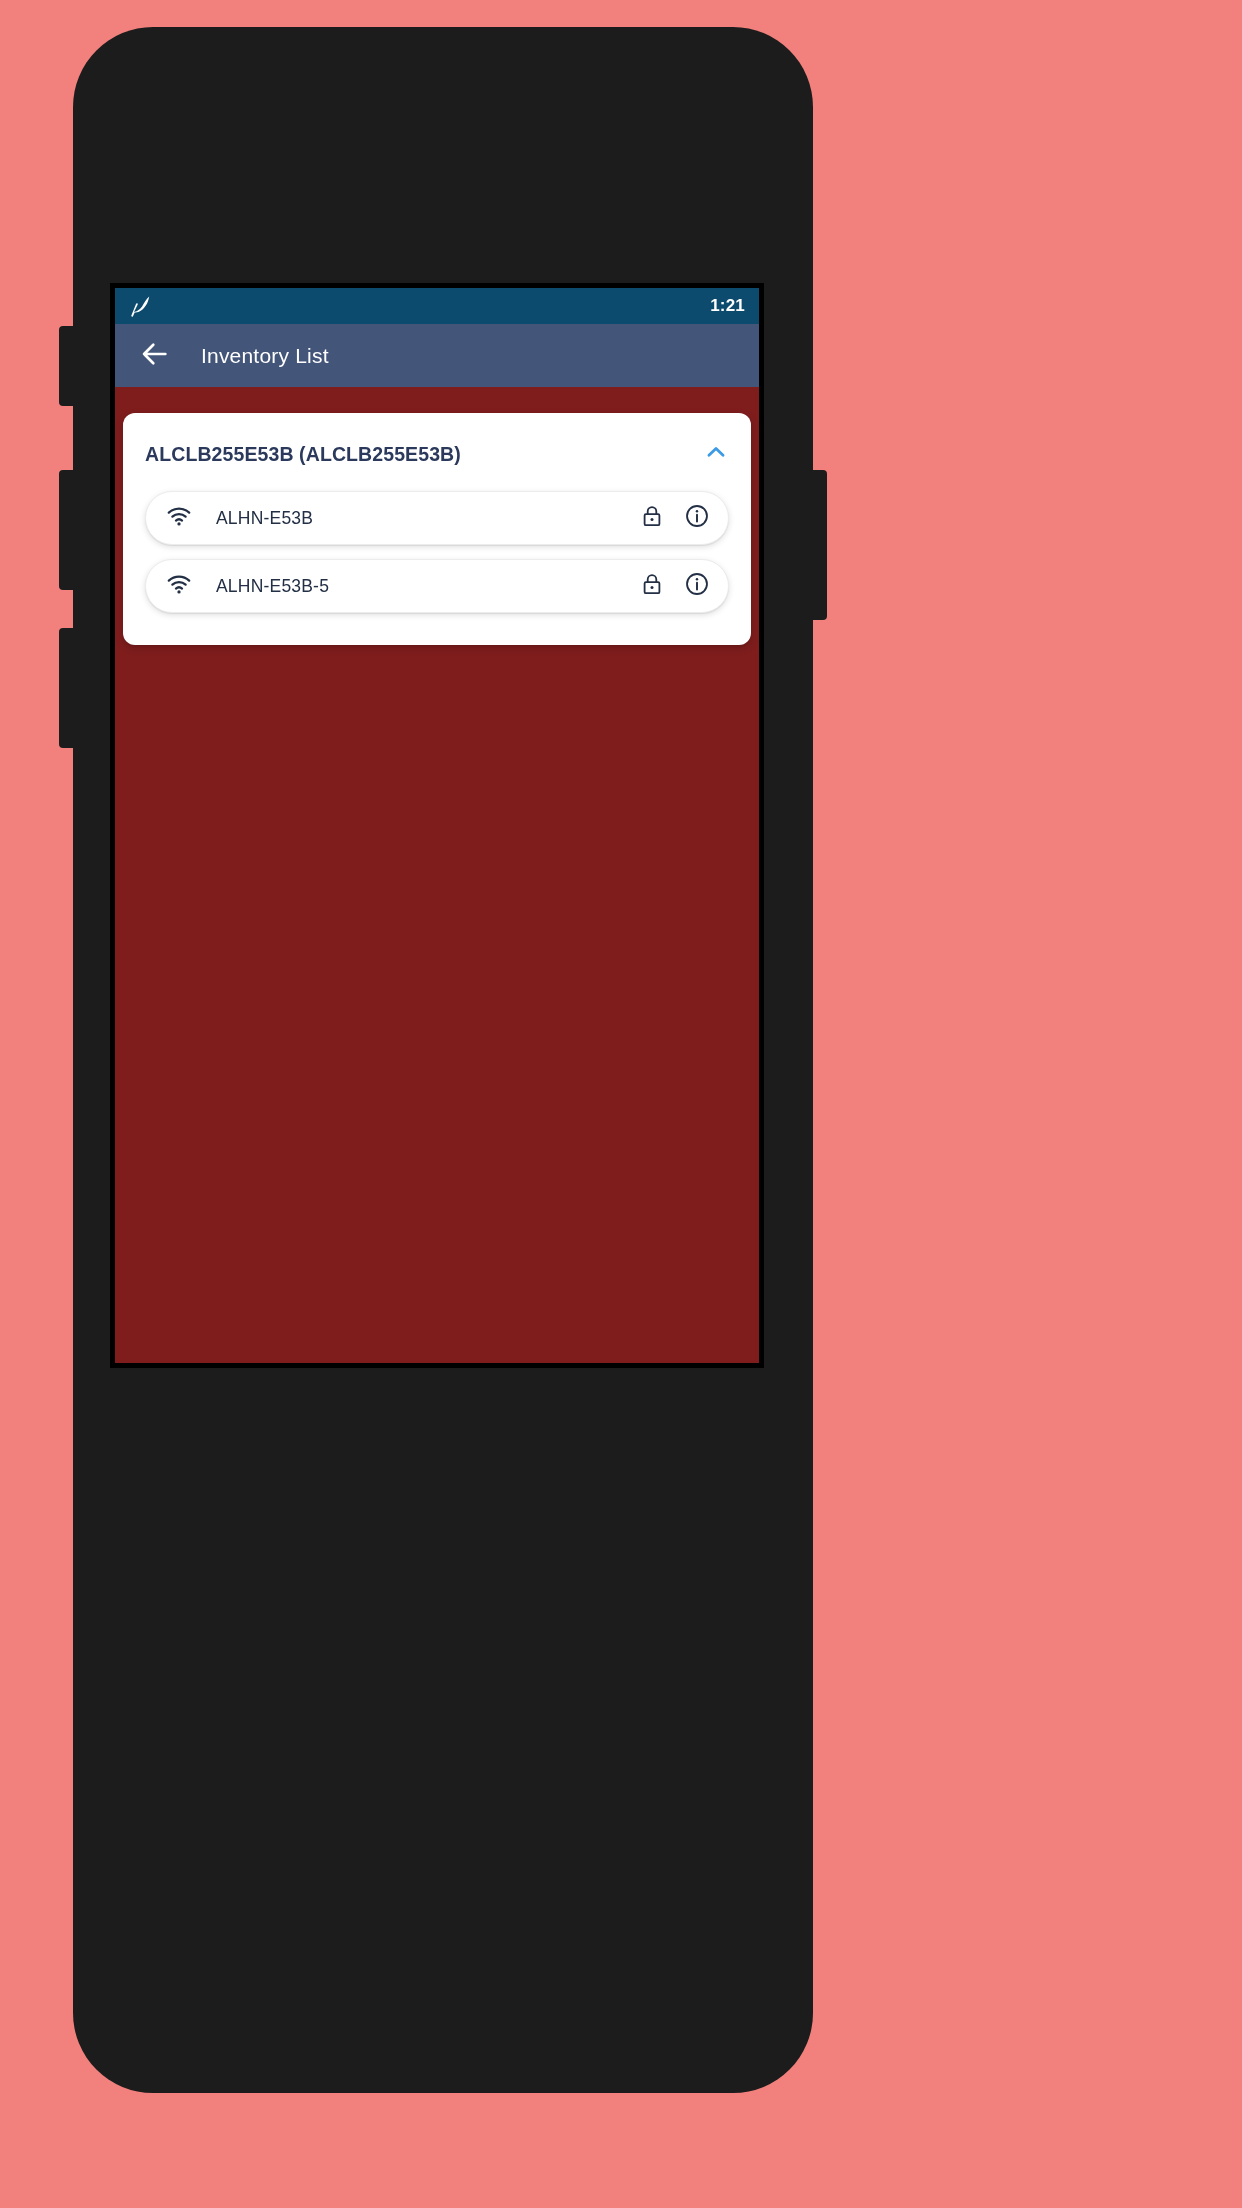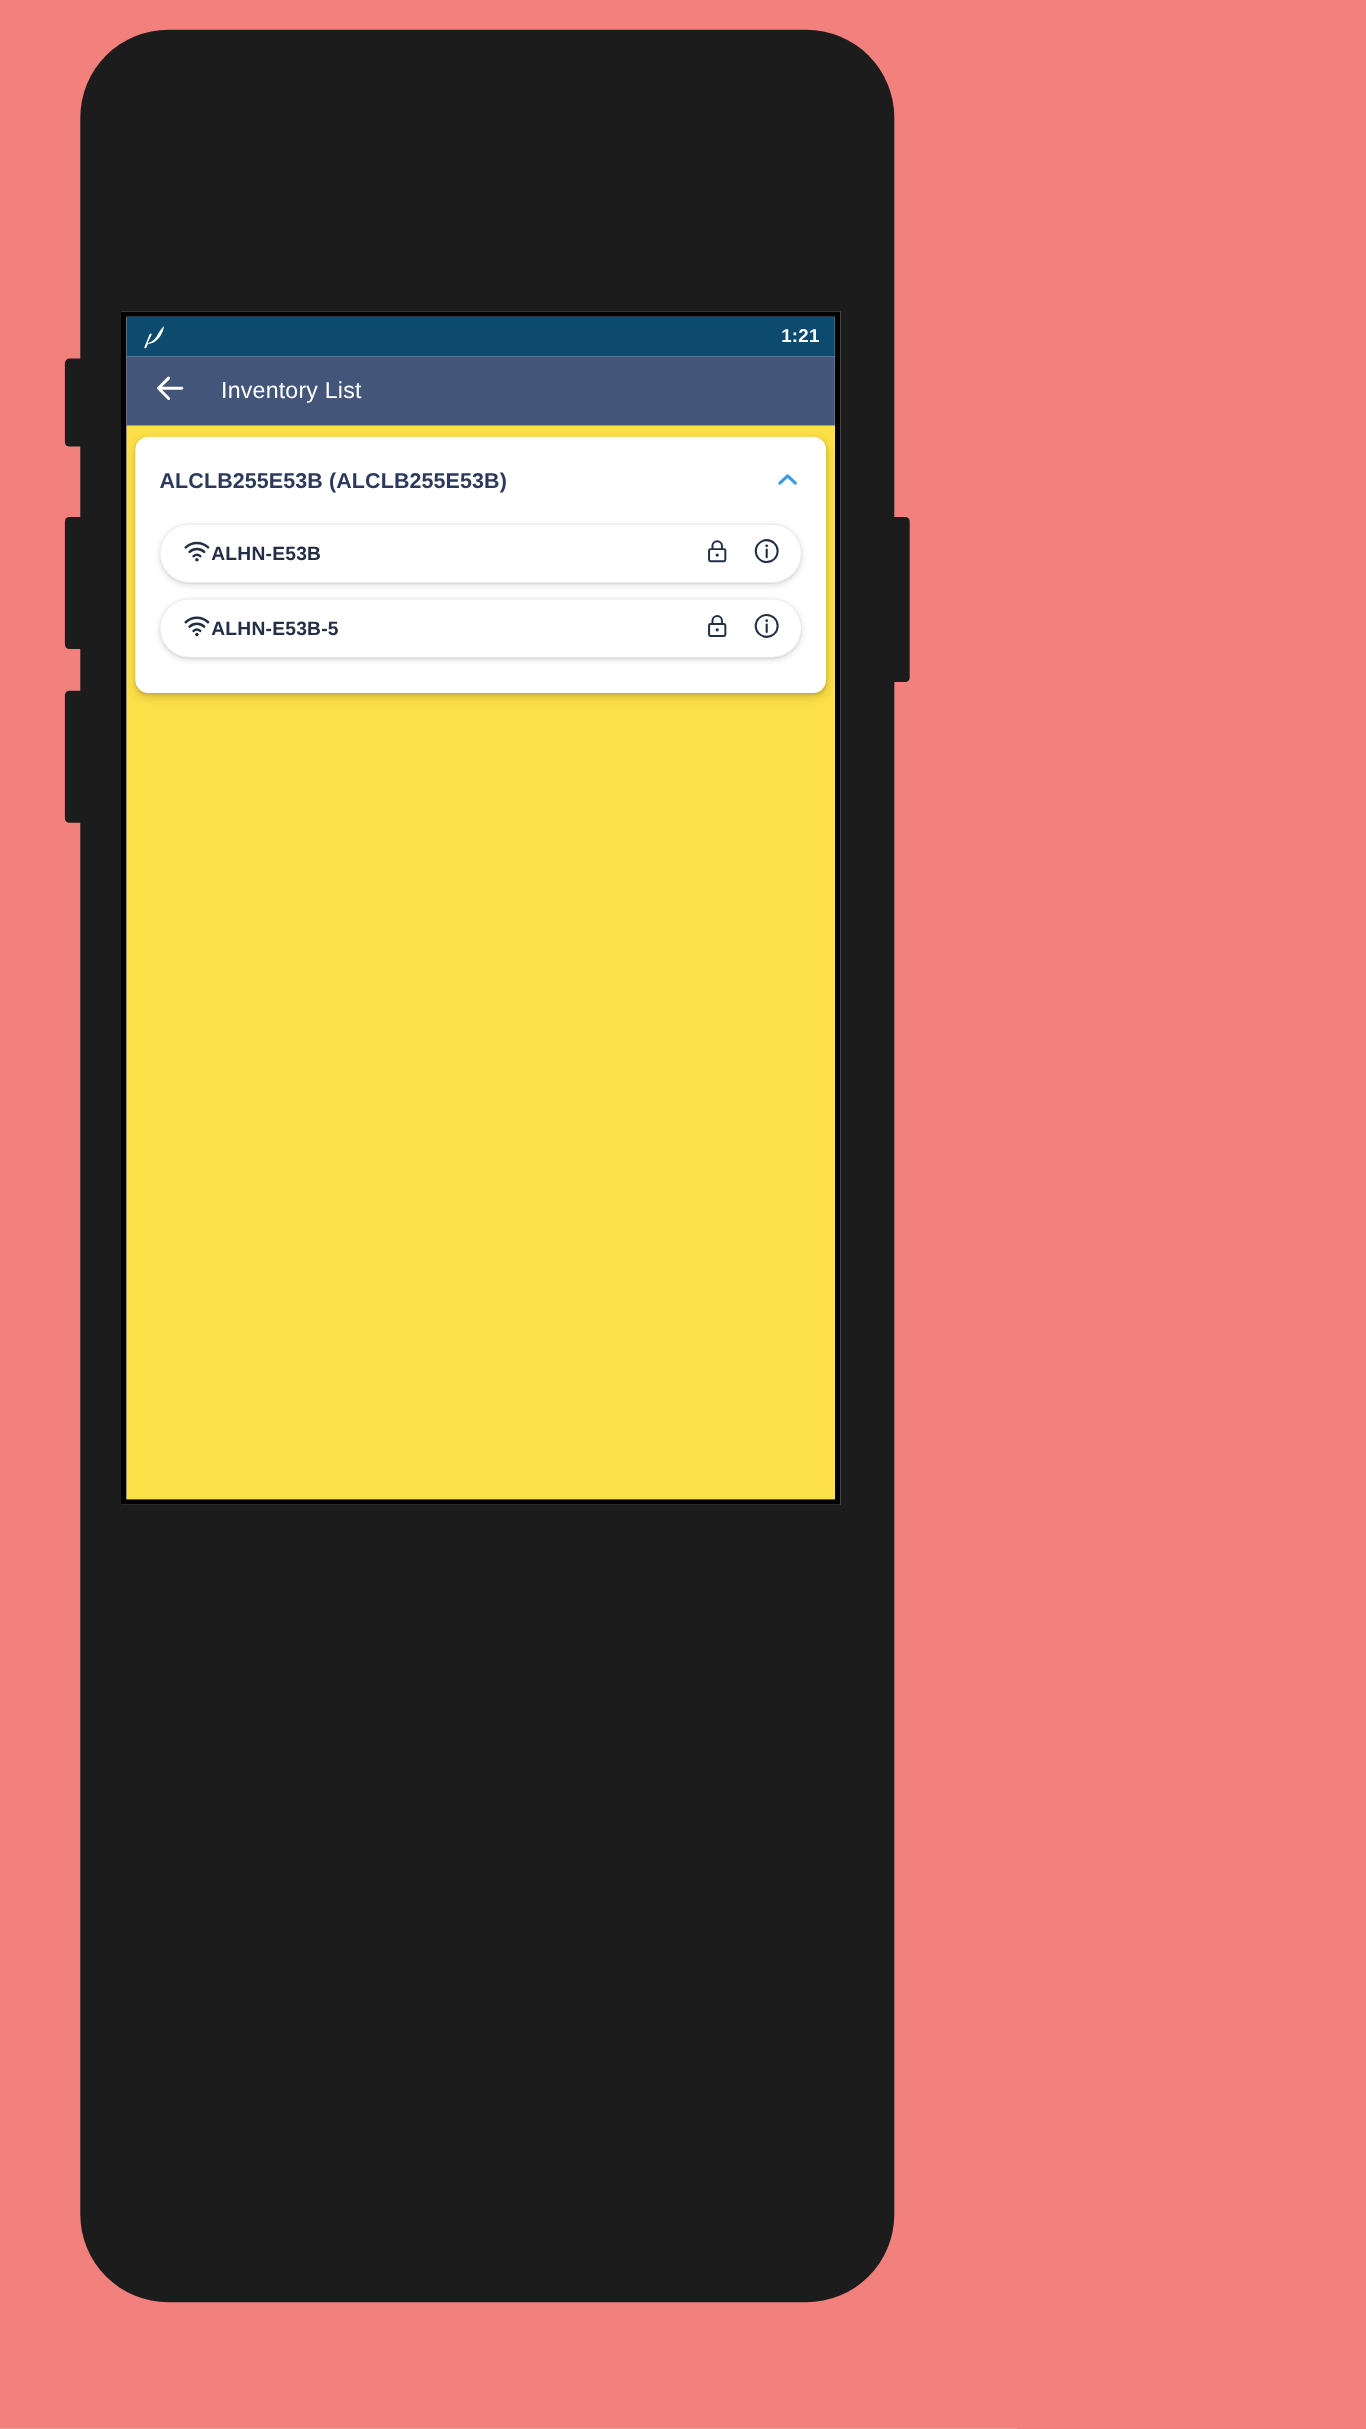--- a/index.html
+++ b/index.html
@@ -99,22 +99,22 @@
     font-size: 21px;
     font-weight: normal;
     margin-left: 30px;
     letter-spacing: 0.2px;
   }
 
   
   .content {
     position: relative;
     height: calc(100% - 99px);
-    background: #fde047;
-    padding-top: 10px;
+    background: #7f1d1d;
+    padding-top: 26px;
     box-sizing: border-box;
   }
 
   .group-card {
     margin: 0 8px;
     background: #ffffff;
     border-radius: 12px;
     box-shadow: 0 3px 9px rgba(0,0,0,0.16), 0 1px 2px rgba(0,0,0,0.10);
     padding: 0 0 18px 0;
     overflow: visible;
@@ -155,22 +155,22 @@
     cursor: pointer;
   }
   .wifi-icon {
     width: 26px;
     height: 26px;
     flex: 0 0 auto;
   }
   .net-name {
     color: #232f45;
     font-size: 17.5px;
-    font-weight: bold;
-    margin-left: 0;
+    font-weight: normal;
+    margin-left: 24px;
     flex: 1 1 auto;
     letter-spacing: 0.2px;
     white-space: nowrap;
     overflow: hidden;
     text-overflow: ellipsis;
   }
   .lock-icon {
     width: 24px;
     height: 24px;
     flex: 0 0 auto;

